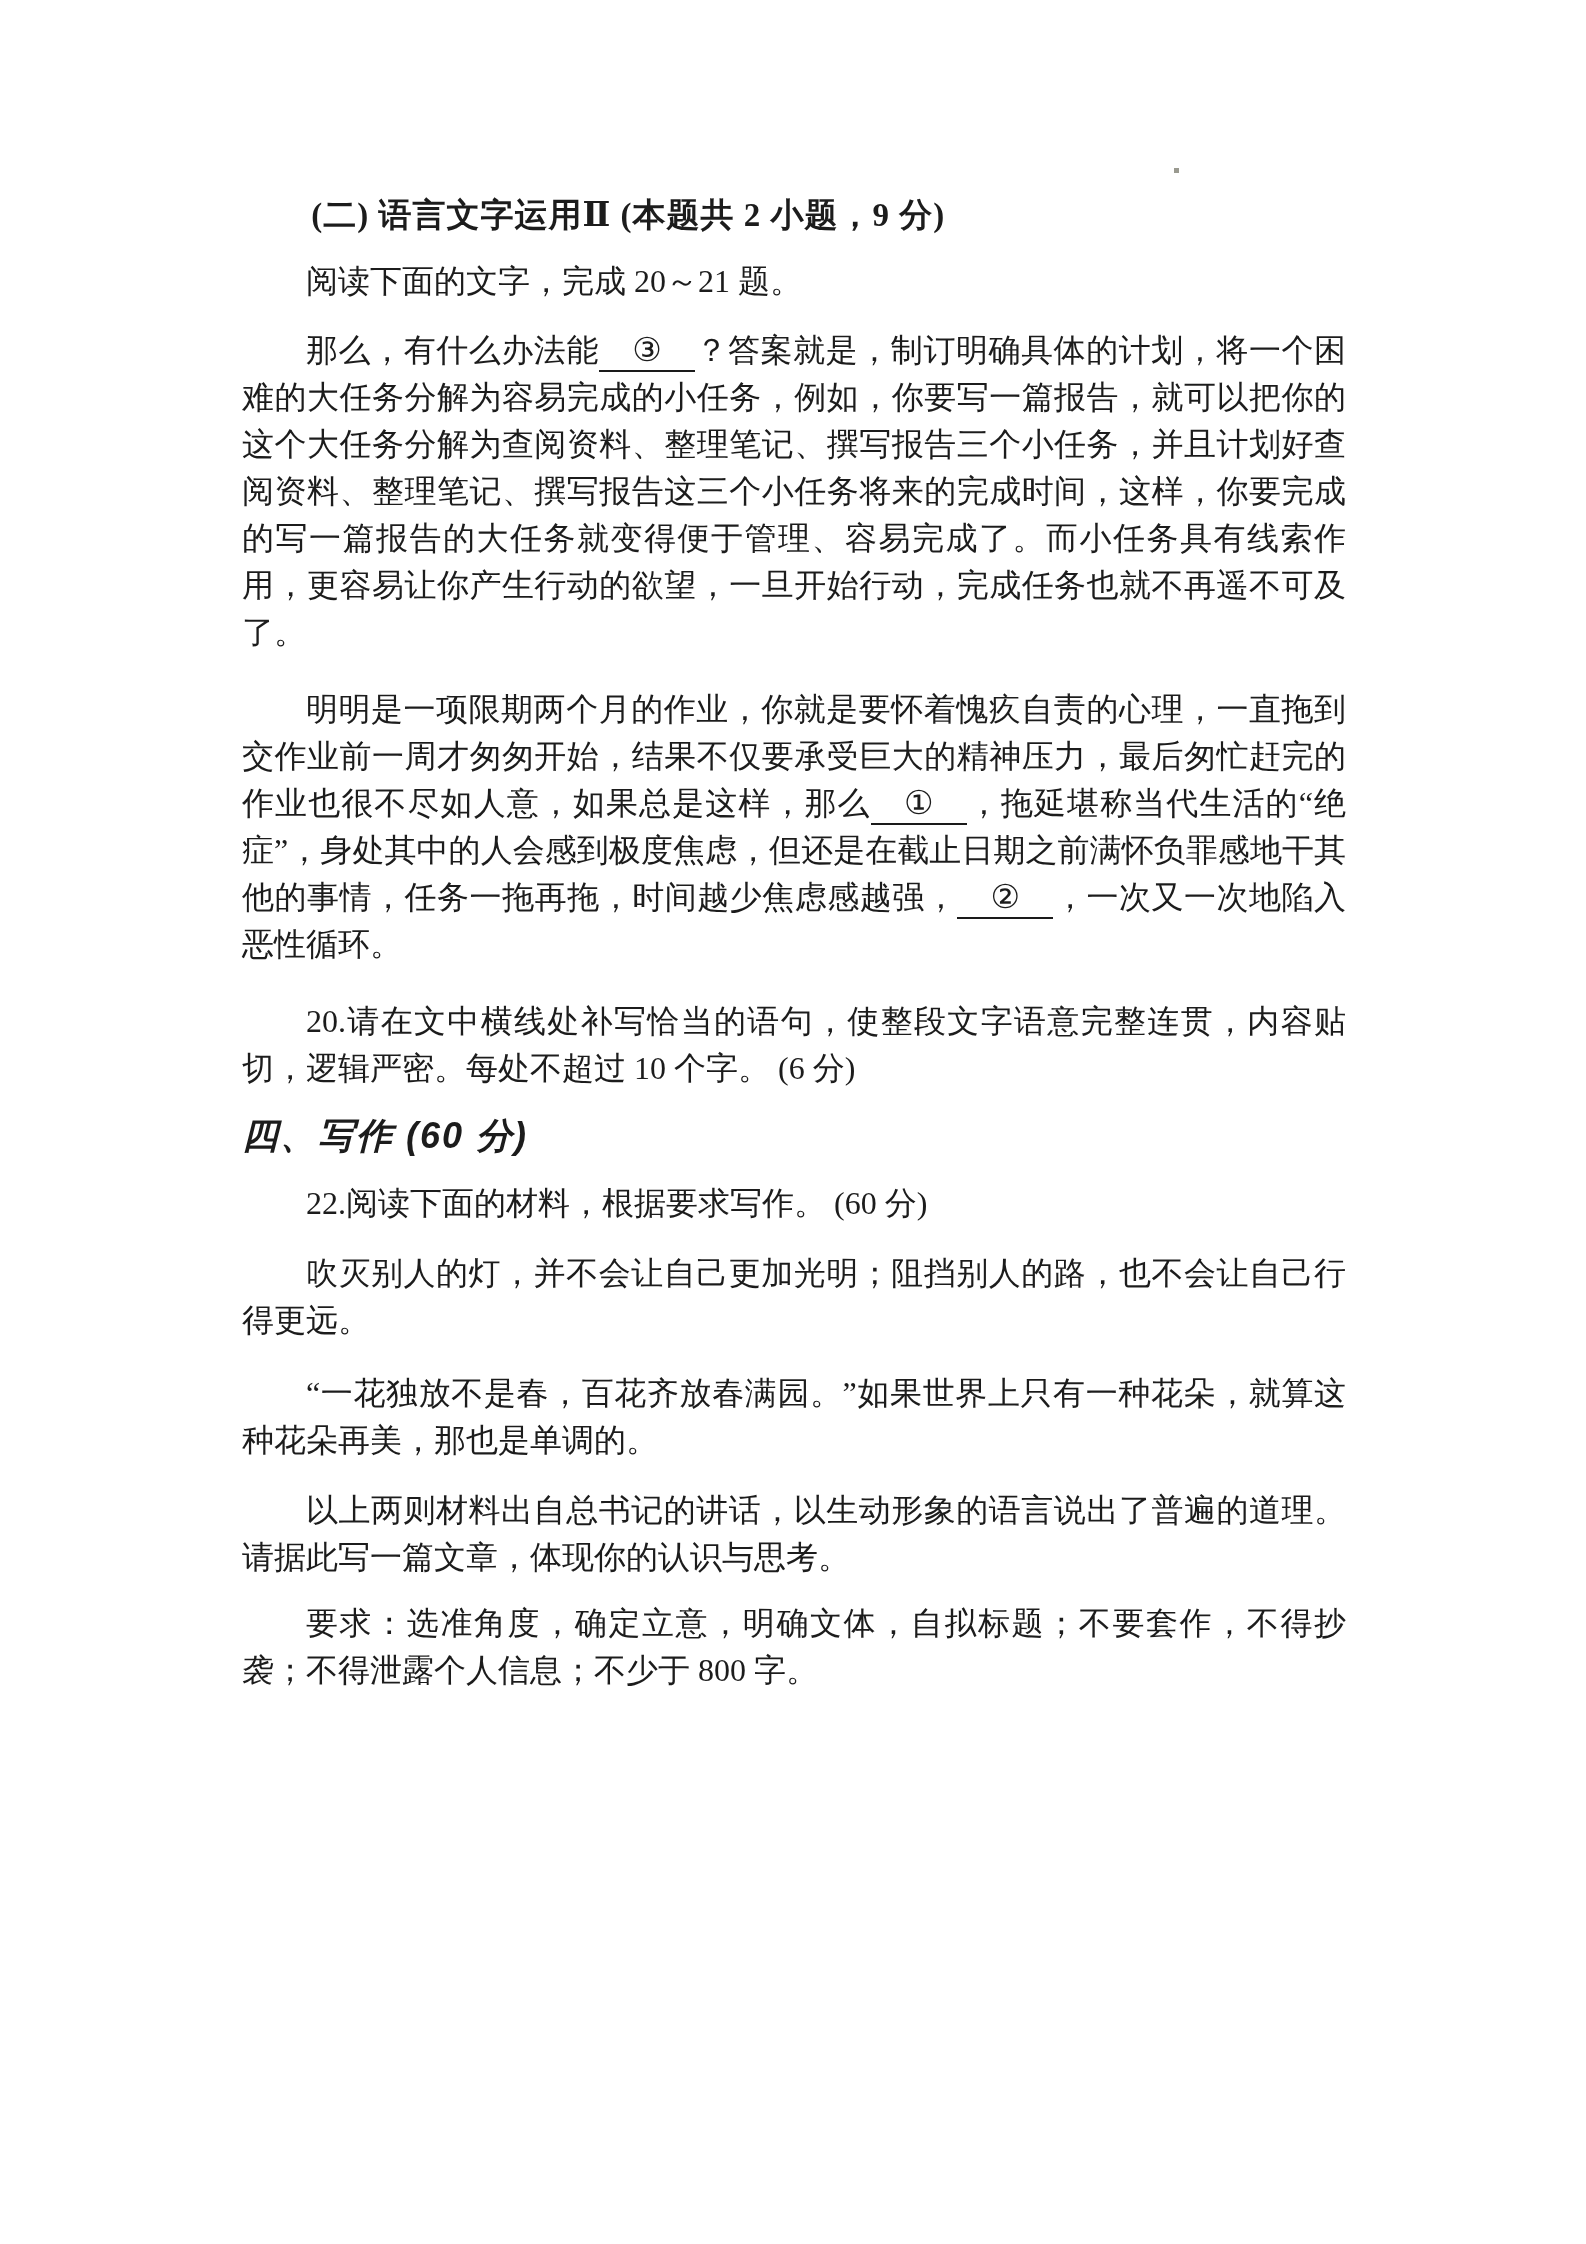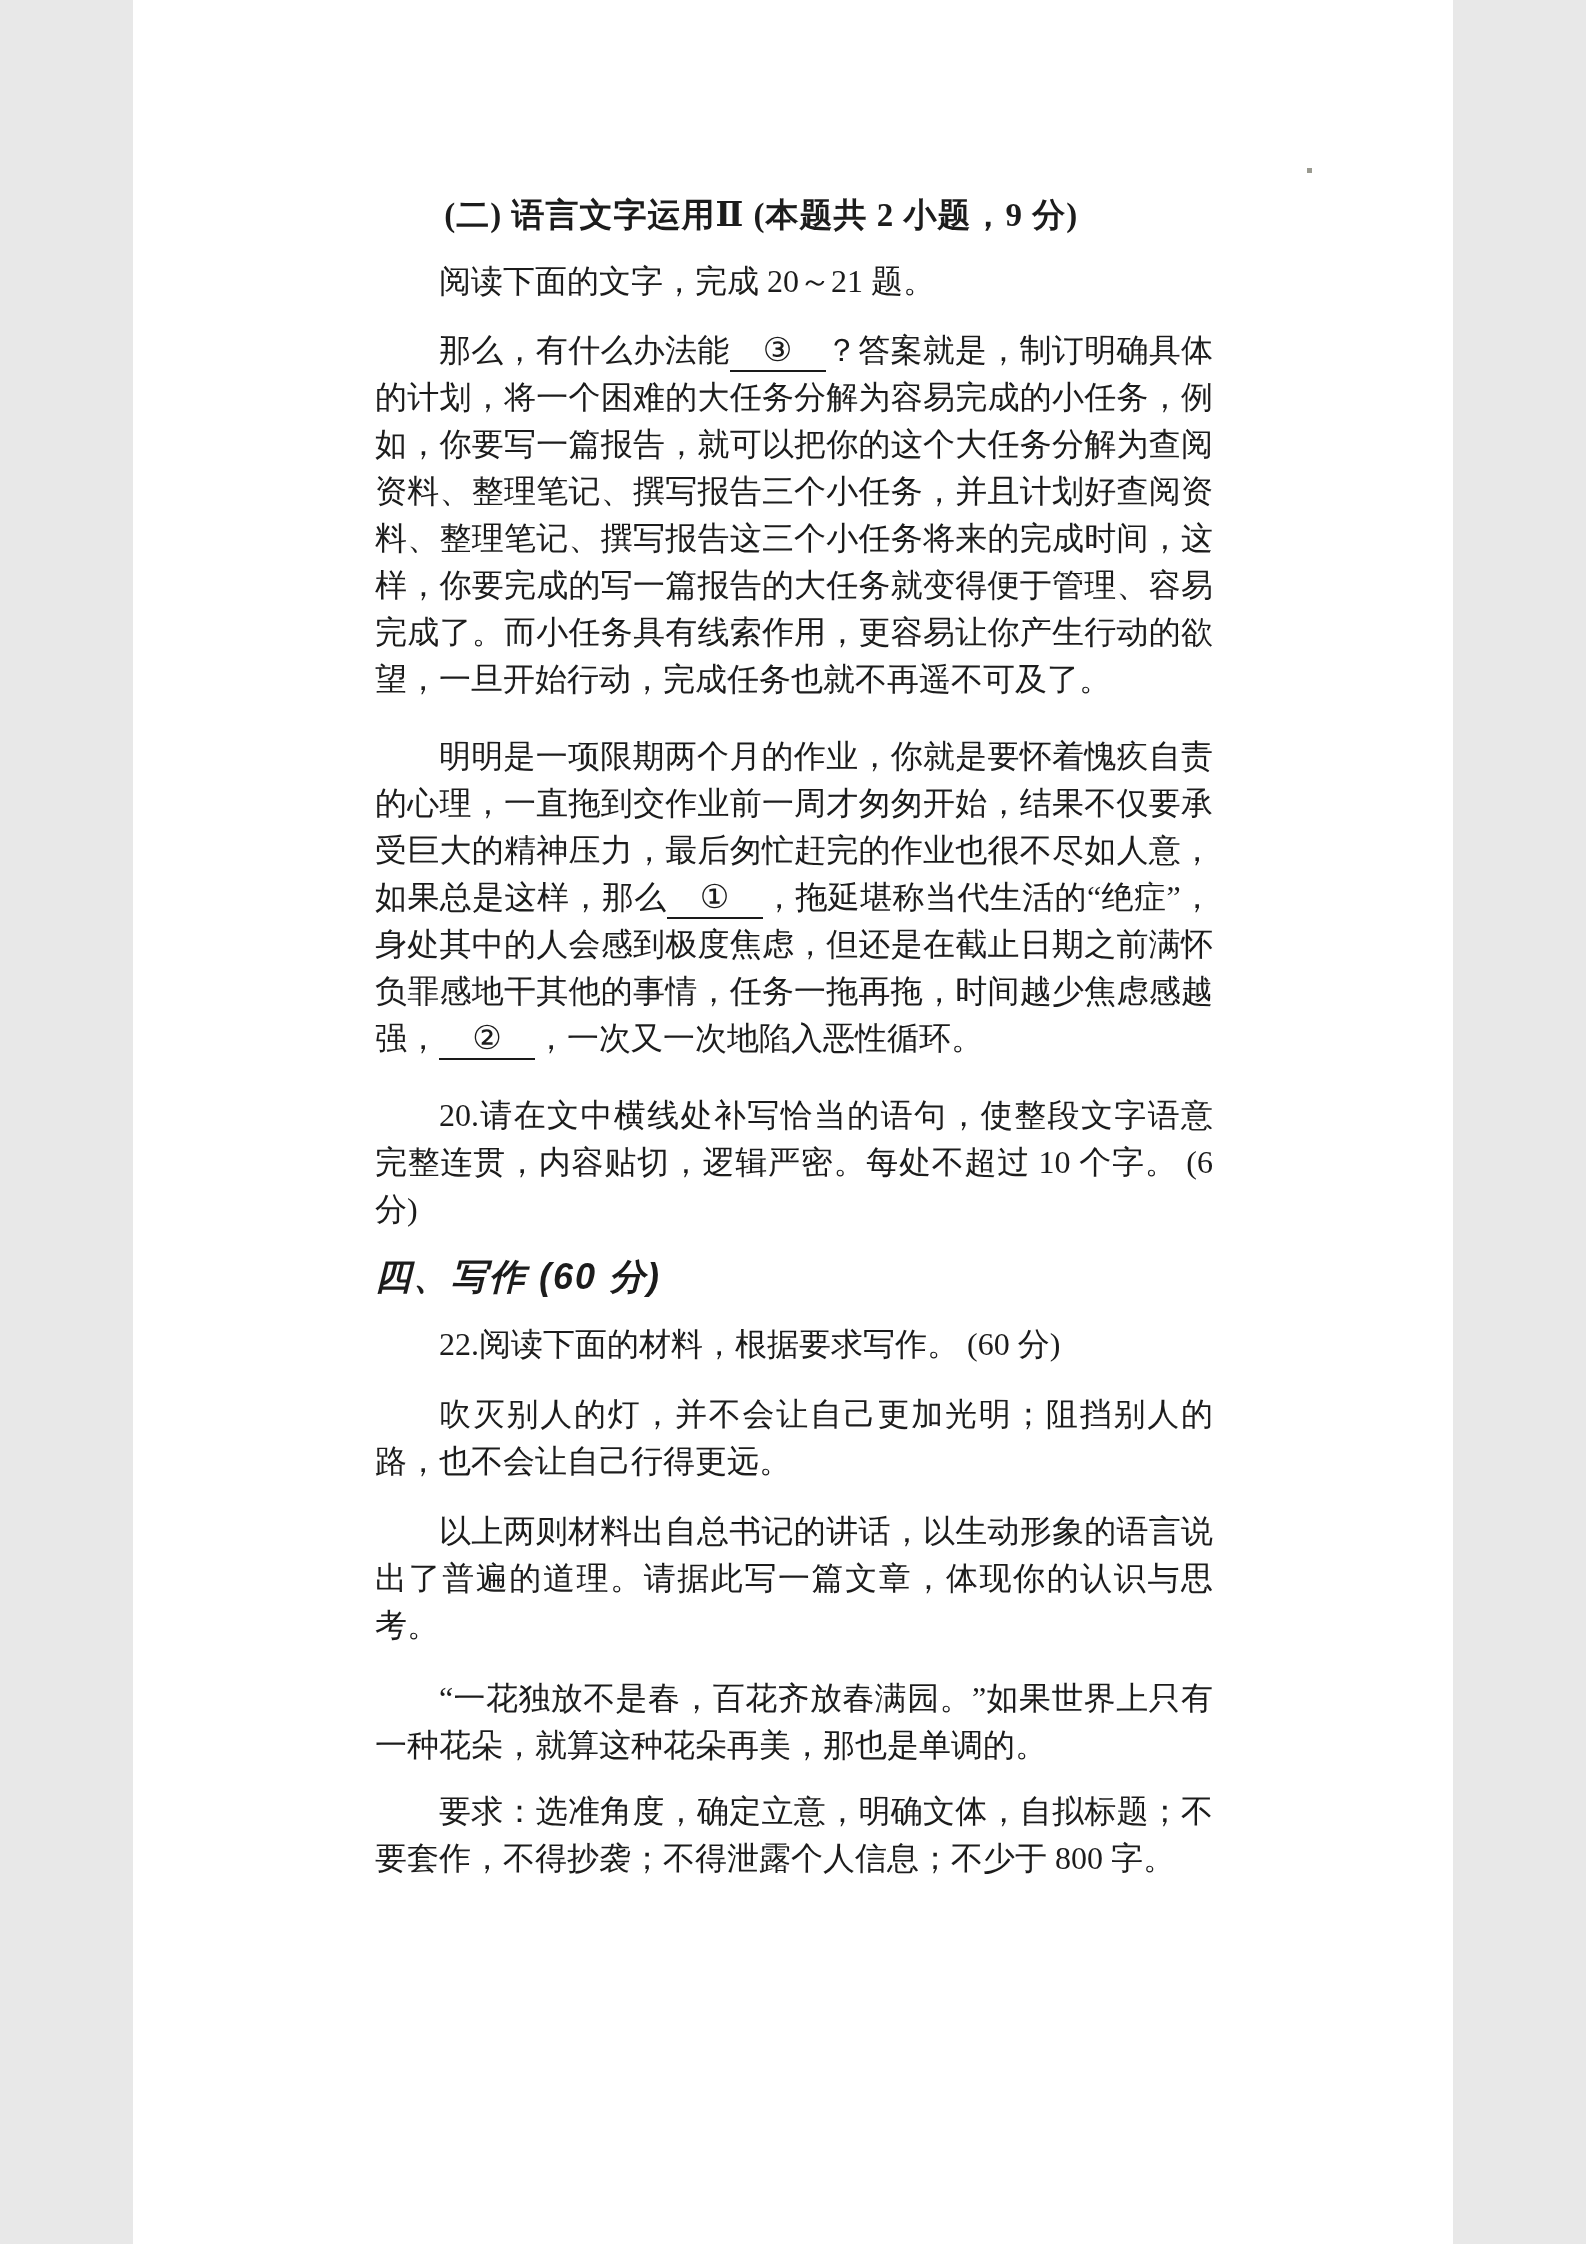--- a/index.html
+++ b/index.html
@@ -2,21 +2,21 @@
 <html><head>
 <meta charset="utf-8">
 <style>
   html, body {
     margin: 0;
     padding: 0;
     background: #e8e8e8;
   }
   .page {
     position: relative;
-    width: 1320px;
+    width: 1586px;
     height: 2244px;
     margin: 0 auto;
     background: #ffffff;
     box-sizing: border-box;
     padding: 192px 240px 0 242px;
     overflow: hidden;
     font-family: "Liberation Serif", "DejaVu Serif", serif;
     font-size: 32px;
     line-height: 47px;
     color: #1c1c1c;
@@ -94,19 +94,19 @@
 
   <p class="para indent q20">20.请在文中横线处补写恰当的语句，使整段文字语意完整连贯，内容贴切，逻辑严密。每处不超过 10 个字。 (6 分)</p>
 
 
   <h1 class="sec4-heading">四、写作 (60 分)</h1>
 
   <p class="para indent q22">22.阅读下面的材料，根据要求写作。 (60 分)</p>
 
   <p class="para indent m1">吹灭别人的灯，并不会让自己更加光明；阻挡别人的路，也不会让自己行得更远。</p>
 
+  <p class="para indent m2">“一花独放不是春，百花齐放春满园。”如果世界上只有一种花朵，就算这种花朵再美，那也是单调的。</p>
+
   <p class="para indent m3">以上两则材料出自总书记的讲话，以生动形象的语言说出了普遍的道理。请据此写一篇文章，体现你的认识与思考。</p>
-
-  <p class="para indent m2">“一花独放不是春，百花齐放春满园。”如果世界上只有一种花朵，就算这种花朵再美，那也是单调的。</p>
 
   <p class="para indent req">要求：选准角度，确定立意，明确文体，自拟标题；不要套作，不得抄袭；不得泄露个人信息；不少于 800 字。</p>
 
 </div>
 
 </body></html>

